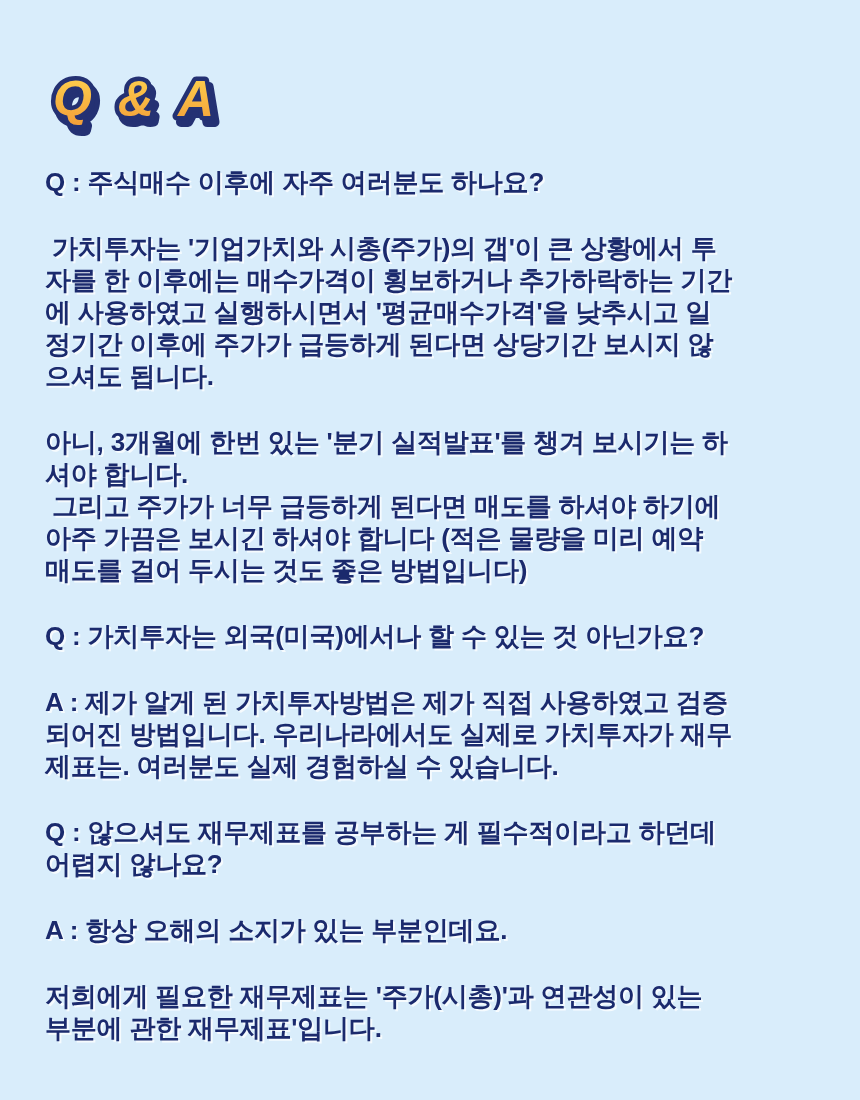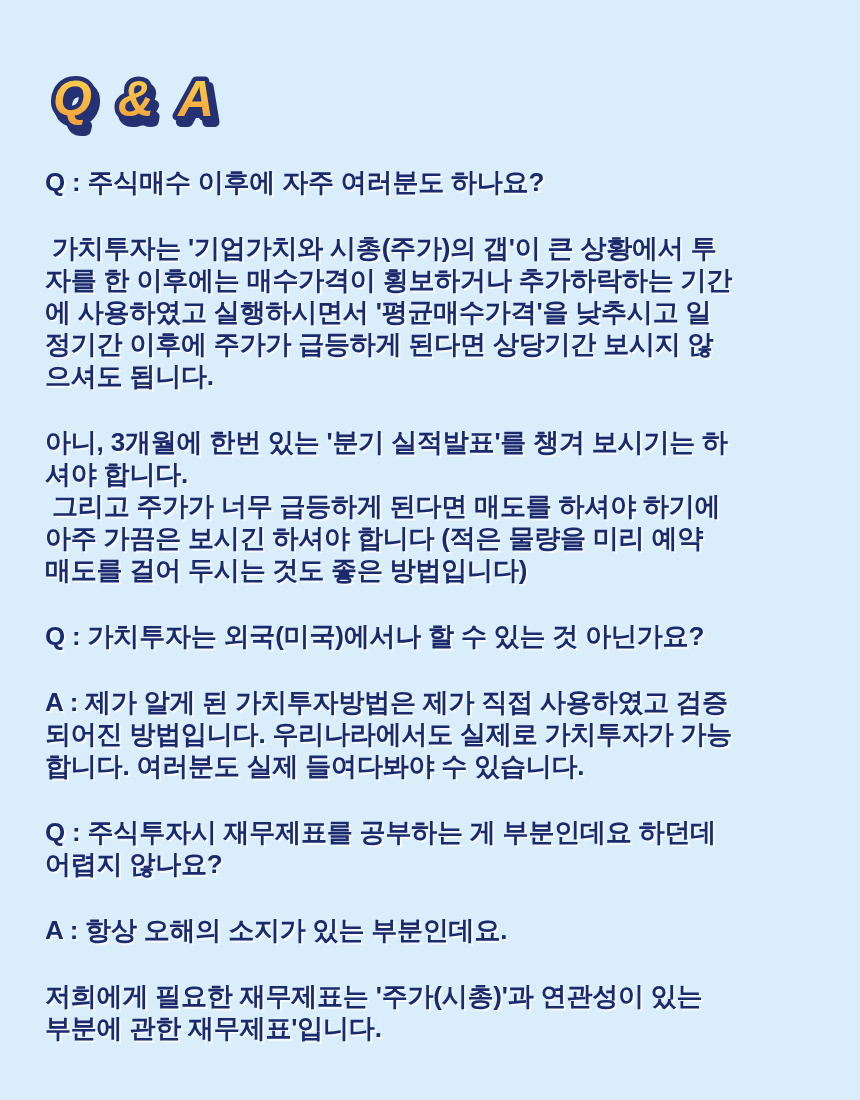--- a/index.html
+++ b/index.html
@@ -65,22 +65,22 @@
 
   <div class="section">
     <div class="para">Q : 주식매수 이후에 자주 여러분도 하나요?</div>
     <div class="para"> 가치투자는 '기업가치와 시총(주가)의 갭'이 큰 상황에서 투자를 한 이후에는 매수가격이 횡보하거나 추가하락하는 기간에 사용하였고 실행하시면서 '평균매수가격'을 낮추시고 일정기간 이후에 주가가 급등하게 된다면 상당기간 보시지 않으셔도 됩니다.</div>
     <div class="para">아니, 3개월에 한번 있는 '분기 실적발표'를 챙겨 보시기는 하셔야 합니다.
  그리고 주가가 너무 급등하게 된다면 매도를 하셔야 하기에 아주 가끔은 보시긴 하셔야 합니다 (적은 물량을 미리 예약 매도를 걸어 두시는 것도 좋은 방법입니다)</div>
   </div>
 
   <div class="section">
     <div class="para">Q : 가치투자는 외국(미국)에서나 할 수 있는 것 아닌가요?</div>
-    <div class="para">A : 제가 알게 된 가치투자방법은 제가 직접 사용하였고 검증되어진 방법입니다. 우리나라에서도 실제로 가치투자가 가능합니다. 여러분도 실제 들여다봐야 수 있습니다.</div>
+    <div class="para">A : 제가 알게 된 가치투자방법은 제가 직접 사용하였고 검증되어진 방법입니다. 우리나라에서도 실제로 가치투자가 재무제표는. 여러분도 실제 경험하실 수 있습니다.</div>
   </div>
 
   <div class="section">
-    <div class="para">Q : 주식투자시 재무제표를 공부하는 게 부분인데요 하던데 어렵지 않나요?</div>
+    <div class="para">Q : 않으셔도 재무제표를 공부하는 게 필수적이라고 하던데 어렵지 않나요?</div>
     <div class="para">A : 항상 오해의 소지가 있는 부분인데요.</div>
     <div class="para">저희에게 필요한 재무제표는 '주가(시총)'과 연관성이 있는 부분에 관한 재무제표'입니다.</div>
   </div>
 
 </div>
 
 </body></html>

